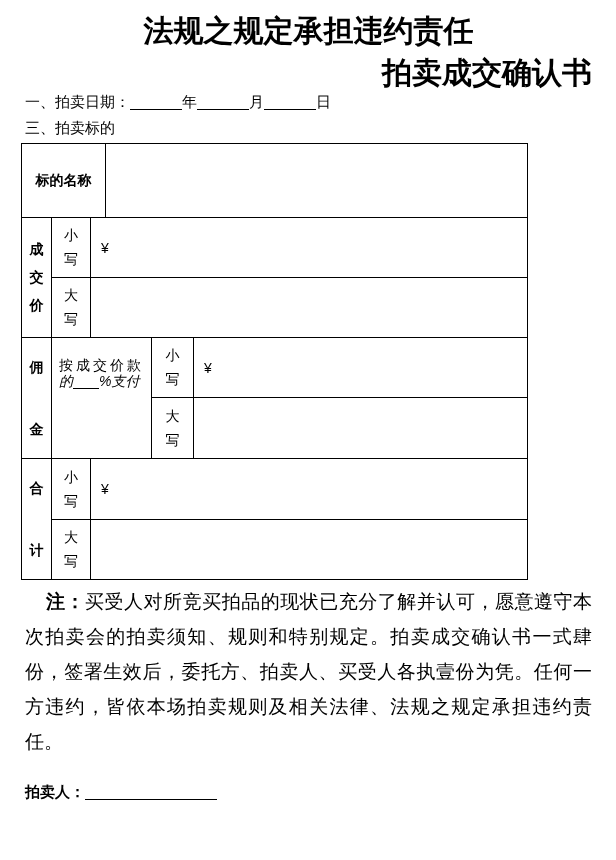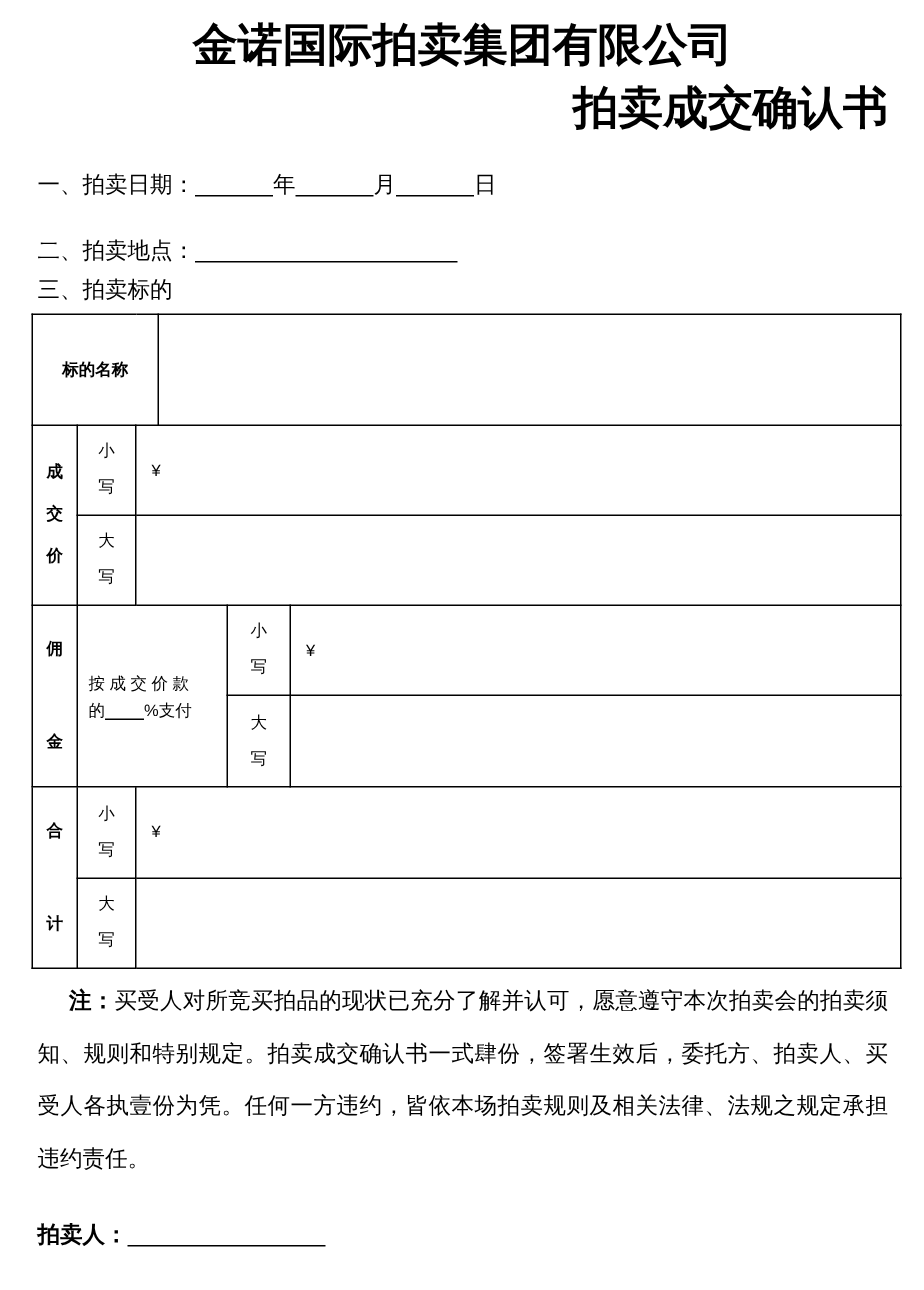--- a/index.html
+++ b/index.html
@@ -1,63 +1,60 @@
 <!DOCTYPE html>
 <html><head>
 <meta charset="utf-8">
 <style>
   html,body{margin:0;padding:0;background:#fff;}
   body{width:616px;height:860px;color:#000;font-family:"Liberation Sans",sans-serif;}
   .page{box-sizing:border-box;width:616px;height:860px;padding:12px 24px 0 25px;overflow:hidden;background:#fff;}
   .title,.subtitle{font-size:30px;font-weight:bold;text-align:center;margin:0;line-height:38px;}
   .subtitle{margin-top:4px;text-align:right;}
   .line{font-size:15px;line-height:20px;white-space:nowrap;}
-  .sec-date{margin-top:22px;}
+  .sec-date{}
   .sec-location{margin-top:24px;}
   .sec-subject{margin-top:6px;}
   .blank{display:inline-block;border-bottom:1px solid #000;height:15px;vertical-align:-3px;}
   .w52{width:52px}.w175{width:175px}.w26{width:26px}.w132{width:132px}.w122{width:122px}.w165{width:165px}
 
-  table.subject{border-collapse:collapse;table-layout:fixed;width:580px;margin:5px 16px 0 -4px;font-size:11px;}
+  table.subject{border-collapse:collapse;table-layout:fixed;width:507px;margin:5px 16px 0 -4px;font-size:14px;}
   table.subject td{border:1px solid #000;padding:0;vertical-align:middle;}
   tr.r1{height:74px}tr.r2{height:60px}tr.r3{height:60px}tr.r4{height:60px}
   tr.r5{height:61px}tr.r6{height:61px}tr.r7{height:60px}
   .cell-center{text-align:center;font-weight:bold;}
   .vcell{display:flex;flex-direction:column;align-items:center;justify-content:center;font-weight:bold;}
   .vcell span,.vtight span{display:block;line-height:15px;}
   .v3{gap:13px}.v2{gap:47px}
   .vtight{display:flex;flex-direction:column;align-items:center;justify-content:center;gap:9px;font-weight:normal;}
   .money{padding-left:10px !important;}
-  .rule{height:108px;box-sizing:border-box;padding:14px 4px 12px 7px;display:flex;flex-direction:column;justify-content:center;font-weight:normal;}
+  .rule{height:108px;box-sizing:border-box;padding:14px 4px 12px 7px;display:flex;flex-direction:column;justify-content:flex-start;font-weight:normal;}
   .rule-l1{letter-spacing:3px;line-height:15px;}
-  .rule-l2{line-height:15px;}
+  .rule-l2{line-height:15px;font-style:italic;}
 
-  .note{margin:4px 0 0;font-size:15px;line-height:35px;text-align:justify;text-indent:21px;}
+  .note{margin:4px 0 0;font-size:19px;line-height:35px;text-align:justify;text-indent:21px;}
   .note b{font-weight:bold;}
 
   .sigs{margin-top:16px;}
   .sig-row{display:flex;height:35px;align-items:center;font-size:15px;font-weight:bold;white-space:nowrap;}
   .sig-left{width:323px;}
   .sig-right{flex:1;}
 </style>
 </head>
 <body>
 
 <div class="page">
 
-  <h1 class="title">金诺国际拍卖集团有限公司</h1>
+  <h1 class="title">法规之规定承担违约责任</h1>
   <h2 class="subtitle">拍卖成交确认书</h2>
 
   <div class="line sec-date">
     <span>一、拍卖日期：</span><span class="blank w52"></span><span>年</span><span class="blank w52"></span><span>月</span><span class="blank w52"></span><span>日</span>
   </div>
 
-  <div class="line sec-location">
-    <span>二、拍卖地点：</span><span class="blank w175"></span>
-  </div>
 
   <div class="line sec-subject">
     <span>三、拍卖标的</span>
   </div>
 
   <table class="subject">
     <colgroup>
       <col style="width:30px">
         <col style="width:39px">
         <col style="width:15px">

